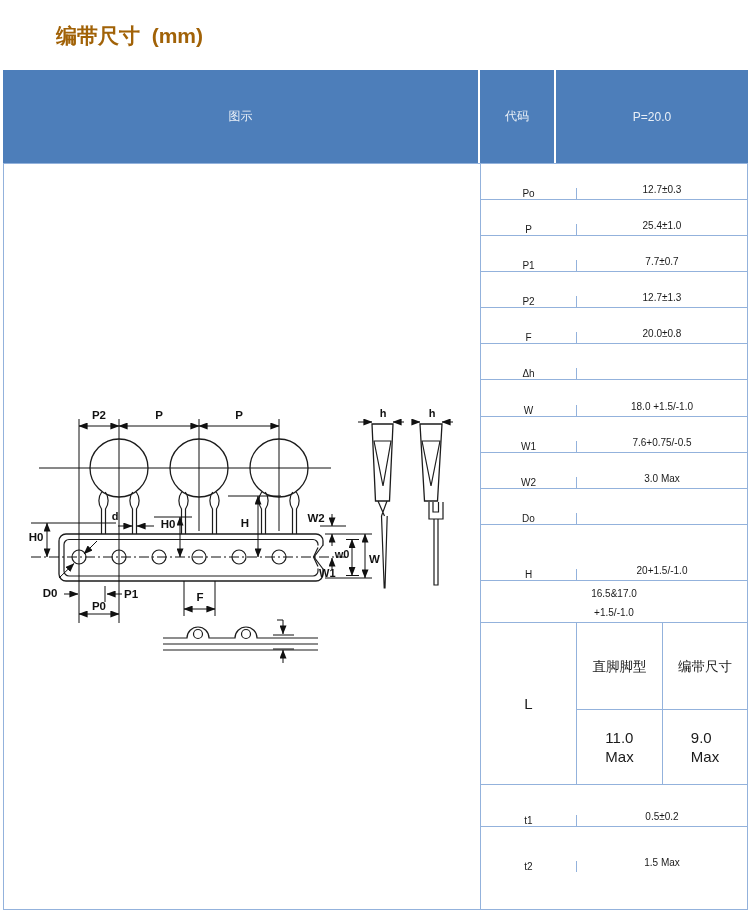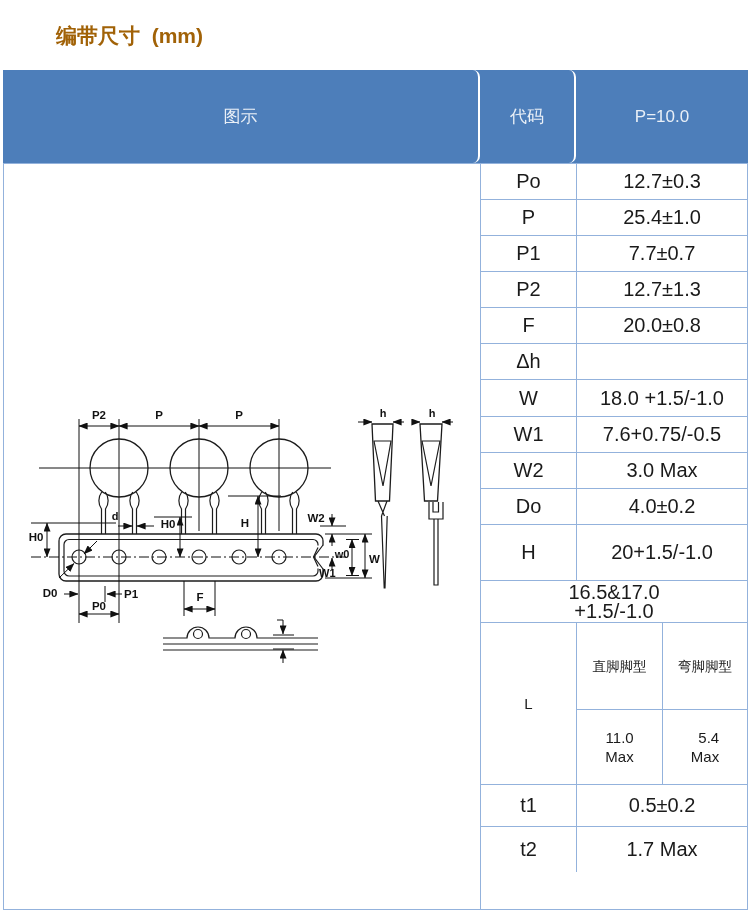--- a/index.html
+++ b/index.html
@@ -7,36 +7,36 @@
     width:750px;height:917px;position:relative;background:#ffffff;
     font-family:"Liberation Sans",sans-serif;color:#1a1a1a;overflow:hidden;
   }
   .title{
     position:absolute;left:8px;top:22px;
     font-size:21px;font-weight:bold;color:#a16207;white-space:pre;margin-left:48px;
   }
   .tbl{position:absolute;left:3px;top:70px;width:745px;}
   .hdr{display:flex;height:93px;background:#4d7eba;}
   .hcell{display:flex;align-items:center;justify-content:center;
-    color:rgba(255,255,255,.88);font-size:17px;box-sizing:border-box;border-radius:7px;}
+    color:rgba(255,255,255,.88);font-size:12px;box-sizing:border-box;}
   .hc1{width:477px;border-right:2px solid #fff;}
-  .hc2{width:96px;border-right:2px solid #fff;}
+  .hc2{width:76px;border-right:2px solid #fff;}
   .hc3{flex:1;}
   .bodyrow{display:flex;width:745px;height:747px;border:1px solid #93b2dc;box-sizing:border-box;background:#fff;}
   .dcell{width:477px;border-right:1px solid #93b2dc;box-sizing:border-box;position:relative;}
   .rows{flex:1;display:flex;flex-direction:column;}
-  .r{display:flex;border-bottom:1px solid #93b2dc;box-sizing:border-box;font-size:20px;}
+  .r{display:flex;border-bottom:1px solid #93b2dc;box-sizing:border-box;font-size:10px;align-items:flex-end;}
   .r.last{border-bottom:none;}
   .code{width:96px;border-right:1px solid #93b2dc;box-sizing:border-box;
     display:flex;align-items:center;justify-content:center;}
   .val{flex:1;display:flex;align-items:center;justify-content:center;
     text-align:center;white-space:pre-line;line-height:19px;}
   .lrow{display:flex;height:162px;border-bottom:1px solid #93b2dc;box-sizing:border-box;font-size:15px;}
   .lgrid{flex:1;display:grid;grid-template-columns:86px 1fr;grid-template-rows:87px 1fr;}
-  .lg{display:flex;align-items:center;justify-content:center;text-align:right;
+  .lg{display:flex;align-items:center;justify-content:center;text-align:left;
     white-space:pre-line;box-sizing:border-box;line-height:19px;}
   .lg.c1{border-right:1px solid #93b2dc;}
   .lg.r1{border-bottom:1px solid #93b2dc;}
   .lh{font-size:13.5px;}
   
   .ol{fill:#fff;stroke:#1c1c1c;stroke-width:1.3;}
   .ln{fill:none;stroke:#1c1c1c;stroke-width:1.2;}
   .dl{fill:none;stroke:#111;stroke-width:1;}
   svg text{font-family:"Liberation Sans",sans-serif;font-weight:bold;font-size:11.5px;fill:#111;}
   svg text.sm{font-size:11px;}
@@ -44,21 +44,21 @@
 </head>
 <body>
 
 <div class="title">编带尺寸  (mm)</div>
 
 <div class="tbl">
 
   <div class="hdr">
     <div class="hcell hc1">图示</div>
     <div class="hcell hc2">代码</div>
-    <div class="hcell hc3">P=10.0</div>
+    <div class="hcell hc3">P=20.0</div>
   </div>
 
   <div class="bodyrow">
 
     <div class="dcell">
       <svg width="475" height="745" viewBox="0 0 475 745">
         <defs>
           <marker id="ar" markerWidth="9" markerHeight="7" refX="8.6" refY="3.5" orient="auto-start-reverse" markerUnits="userSpaceOnUse">
             <path d="M0,0L9,3.5L0,7Z" fill="#111"></path>
           </marker>
@@ -244,46 +244,45 @@
       <div class="r" style="height:36px">
         <div class="code">W1</div>
         <div class="val">7.6+0.75/-0.5</div>
       </div>
       <div class="r" style="height:36px">
         <div class="code">W2</div>
         <div class="val">3.0 Max</div>
       </div>
       <div class="r" style="height:36px">
         <div class="code">Do</div>
-        <div class="val">4.0±0.2</div>
       </div>
       <div class="r" style="height:56px">
         <div class="code">H</div>
         <div class="val">20+1.5/-1.0</div>
       </div>
       <div class="r" style="height:42px">
         <div class="val">16.5&amp;17.0
 +1.5/-1.0</div>
       </div>
 
       <div class="lrow">
         <div class="code">L</div>
         <div class="lgrid">
           <div class="lg c1 r1 lh">直脚脚型</div>
-          <div class="lg r1 lh">弯脚脚型</div>
+          <div class="lg r1 lh">编带尺寸</div>
           <div class="lg c1">11.0
 Max</div>
-          <div class="lg">5.4
+          <div class="lg">9.0
 Max</div>
         </div>
       </div>
 
       <div class="r" style="height:42px">
         <div class="code">t1</div>
         <div class="val">0.5±0.2</div>
       </div>
       <div class="r last" style="height:45px">
         <div class="code">t2</div>
-        <div class="val">1.7 Max</div>
+        <div class="val">1.5 Max</div>
       </div>
     </div>
   </div>
 </div>
 
 </body></html>

